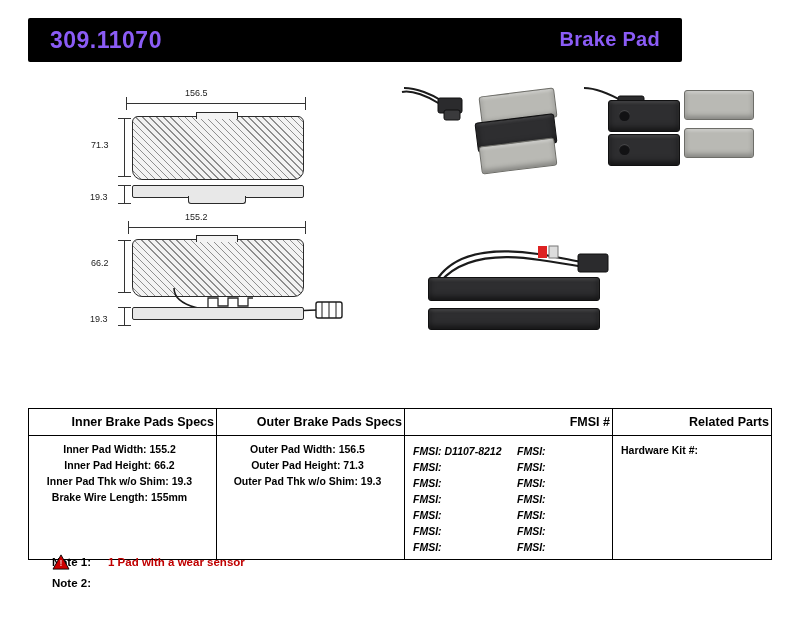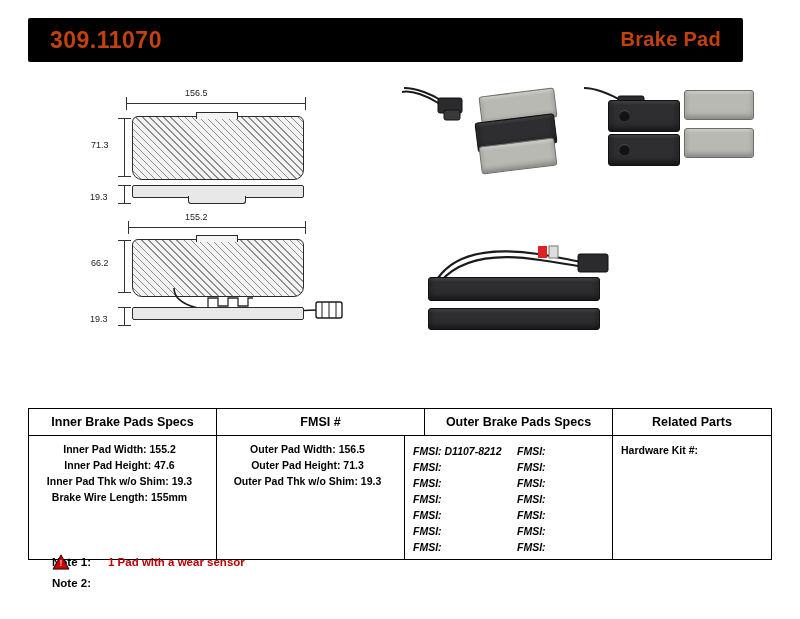--- a/index.html
+++ b/index.html
@@ -20,24 +20,24 @@
     position: absolute;
     left: 0; top: 0;
     width: 800px; height: 619px;
   }
 
   
   .header {
     position: absolute;
     left: 28px;
     top: 18px;
-    width: 715px;
+    width: 654px;
     height: 44px;
     background: #000;
-    color: #c2410c;
+    color: #8b5cf6;
     border-radius: 2px;
   }
   .header .part-number {
     position: absolute;
     left: 22px;
     top: 9px;
     font-size: 23px;
     font-weight: bold;
     letter-spacing: 0.5px;
   }
@@ -146,21 +146,21 @@
   .col:last-child { border-right: none; }
 
   .c1 { width: 188px; }
   .c2 { width: 188px; }
   .c3 { width: 208px; }
   .c4 { width: 158px; }
 
   .col-head {
     font-size: 12.5px;
     font-weight: bold;
-    text-align: center;
+    text-align: right;
     padding: 6px 2px 6px 2px;
   }
 
   .spec-line {
     font-size: 10.5px;
     font-weight: bold;
     text-align: center;
     padding: 2px 10px 2px 4px;
     white-space: nowrap;
   }
@@ -324,29 +324,29 @@
       </svg>
       <div class="photo-pad dark" style="left:400px; top:205px; width:170px; height:22px; border-radius:3px;"></div>
       <div class="photo-pad dark" style="left:400px; top:236px; width:170px; height:20px; border-radius:3px;"></div>
     </div>
 
   </div>
 
   <div class="specs">
     <div class="specs-head">
       <div class="col c1 col-head">Inner Brake Pads Specs</div>
+      <div class="col c2 col-head">Outer Brake Pads Specs</div>
       <div class="col c3 col-head">FMSI #</div>
-      <div class="col c2 col-head">Outer Brake Pads Specs</div>
       <div class="col c4 col-head">Related Parts</div>
     </div>
     <div class="specs-body">
 
       <div class="col c1">
         <div class="spec-line first">Inner Pad Width: 155.2</div>
-        <div class="spec-line">Inner Pad Height: 47.6</div>
+        <div class="spec-line">Inner Pad Height: 66.2</div>
         <div class="spec-line">Inner Pad Thk w/o Shim: 19.3</div>
         <div class="spec-line">Brake Wire Length: 155mm</div>
       </div>
 
       <div class="col c2">
         <div class="spec-line first">Outer Pad Width: 156.5</div>
         <div class="spec-line">Outer Pad Height: 71.3</div>
         <div class="spec-line">Outer Pad Thk w/o Shim: 19.3</div>
       </div>
 

